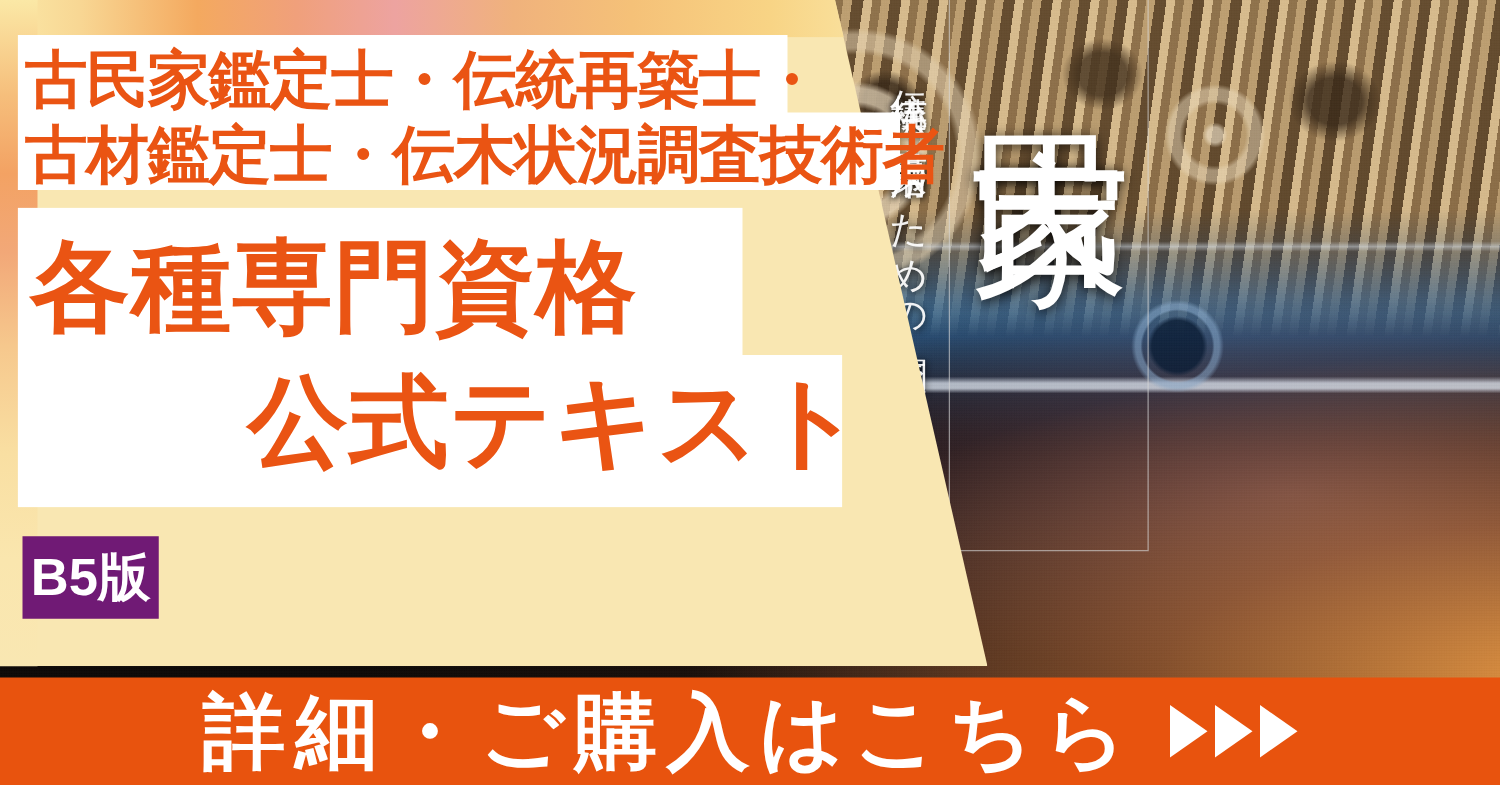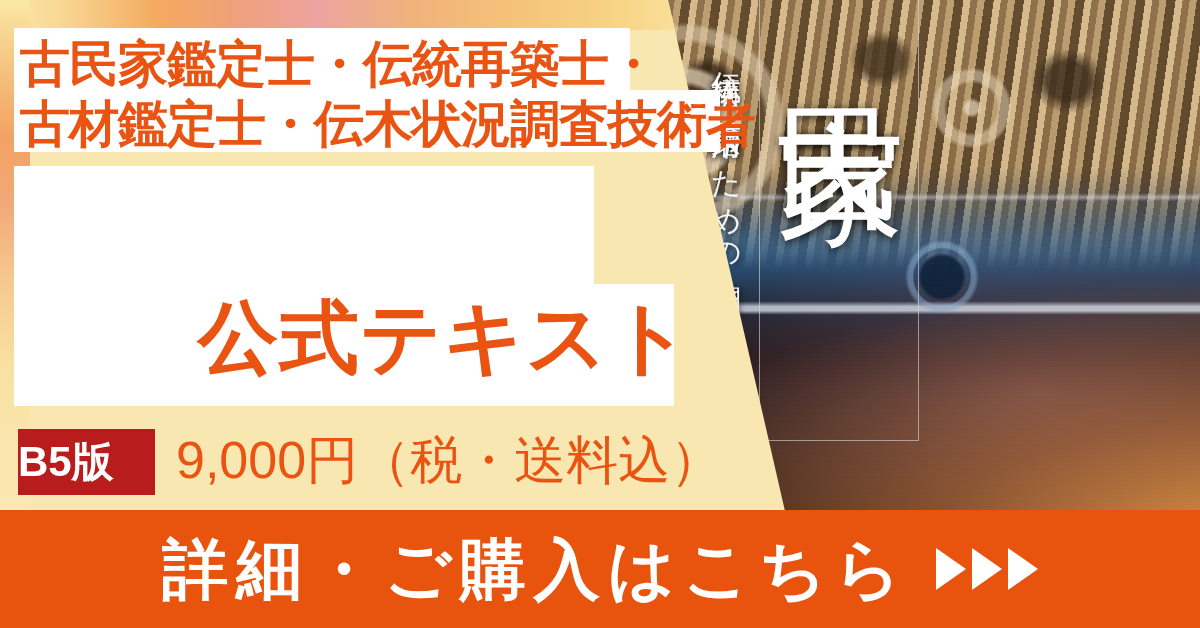--- a/index.html
+++ b/index.html
@@ -195,23 +195,23 @@
     letter-spacing:1px;
     color:#ea5413;
     white-space:nowrap;
   }
   .title-line.t1{ left:24px;  top:190px; }
   .title-line.t2{ left:170px; top:298px;margin-left:28px; }
 
   
   .badge{
     position:absolute;
-    left:18px; top:429px; width:137px; height:66px;
-    background:#b91c1c;
-    display:flex; align-items:center; 
+    left:18px; top:429px; width:109px; height:66px;
+    background:#701a75;
+    display:flex; align-items:center; justify-content:center;
   }
   .badge span{
     color:#fff;
     font-size:42px;
     font-weight:700;
     letter-spacing:0px;
     line-height:1;
     white-space:nowrap;
   }
   .price{
@@ -220,21 +220,21 @@
     font-size:52px;
     font-weight:400;
     line-height:1;
     color:#ea5413;
     white-space:nowrap;
   }
 
   
   .cta{
     position:absolute;
-    left:0; bottom:0; width:1200px; height:118px;
+    left:0; bottom:0; width:1200px; height:86px;
     background:#e8530e;
     display:flex;
     align-items:center;
     justify-content:center;
     gap:26px;
   }
   .cta-text{
     color:#fff;
     font-size:66px;
     font-weight:700;
@@ -269,26 +269,26 @@
   <div class="cream"></div>
   <div class="topwash"></div>
   <div class="leftwash"></div>
 
   <div class="panel-top"></div>
   <div class="panel-main"></div>
 
   <div class="head-line l2">古材鑑定士・伝木状況調査技術者</div>
   <div class="head-line l1">古民家鑑定士・伝統再築士・</div>
 
+  <div class="title-line t1">各種専門資格</div>
   <div class="title-line t2">公式テキスト</div>
 
   <div class="badge">
     <span>B5版</span>
   </div>
-  <div class="price">9,000円（税・送料込）</div>
 
   <div class="cta">
     <div class="cta-text">詳細・ご購入はこちら</div>
     <div class="arrows">
       <span class="arrow"></span>
       <span class="arrow"></span>
       <span class="arrow"></span>
     </div>
   </div>
 

